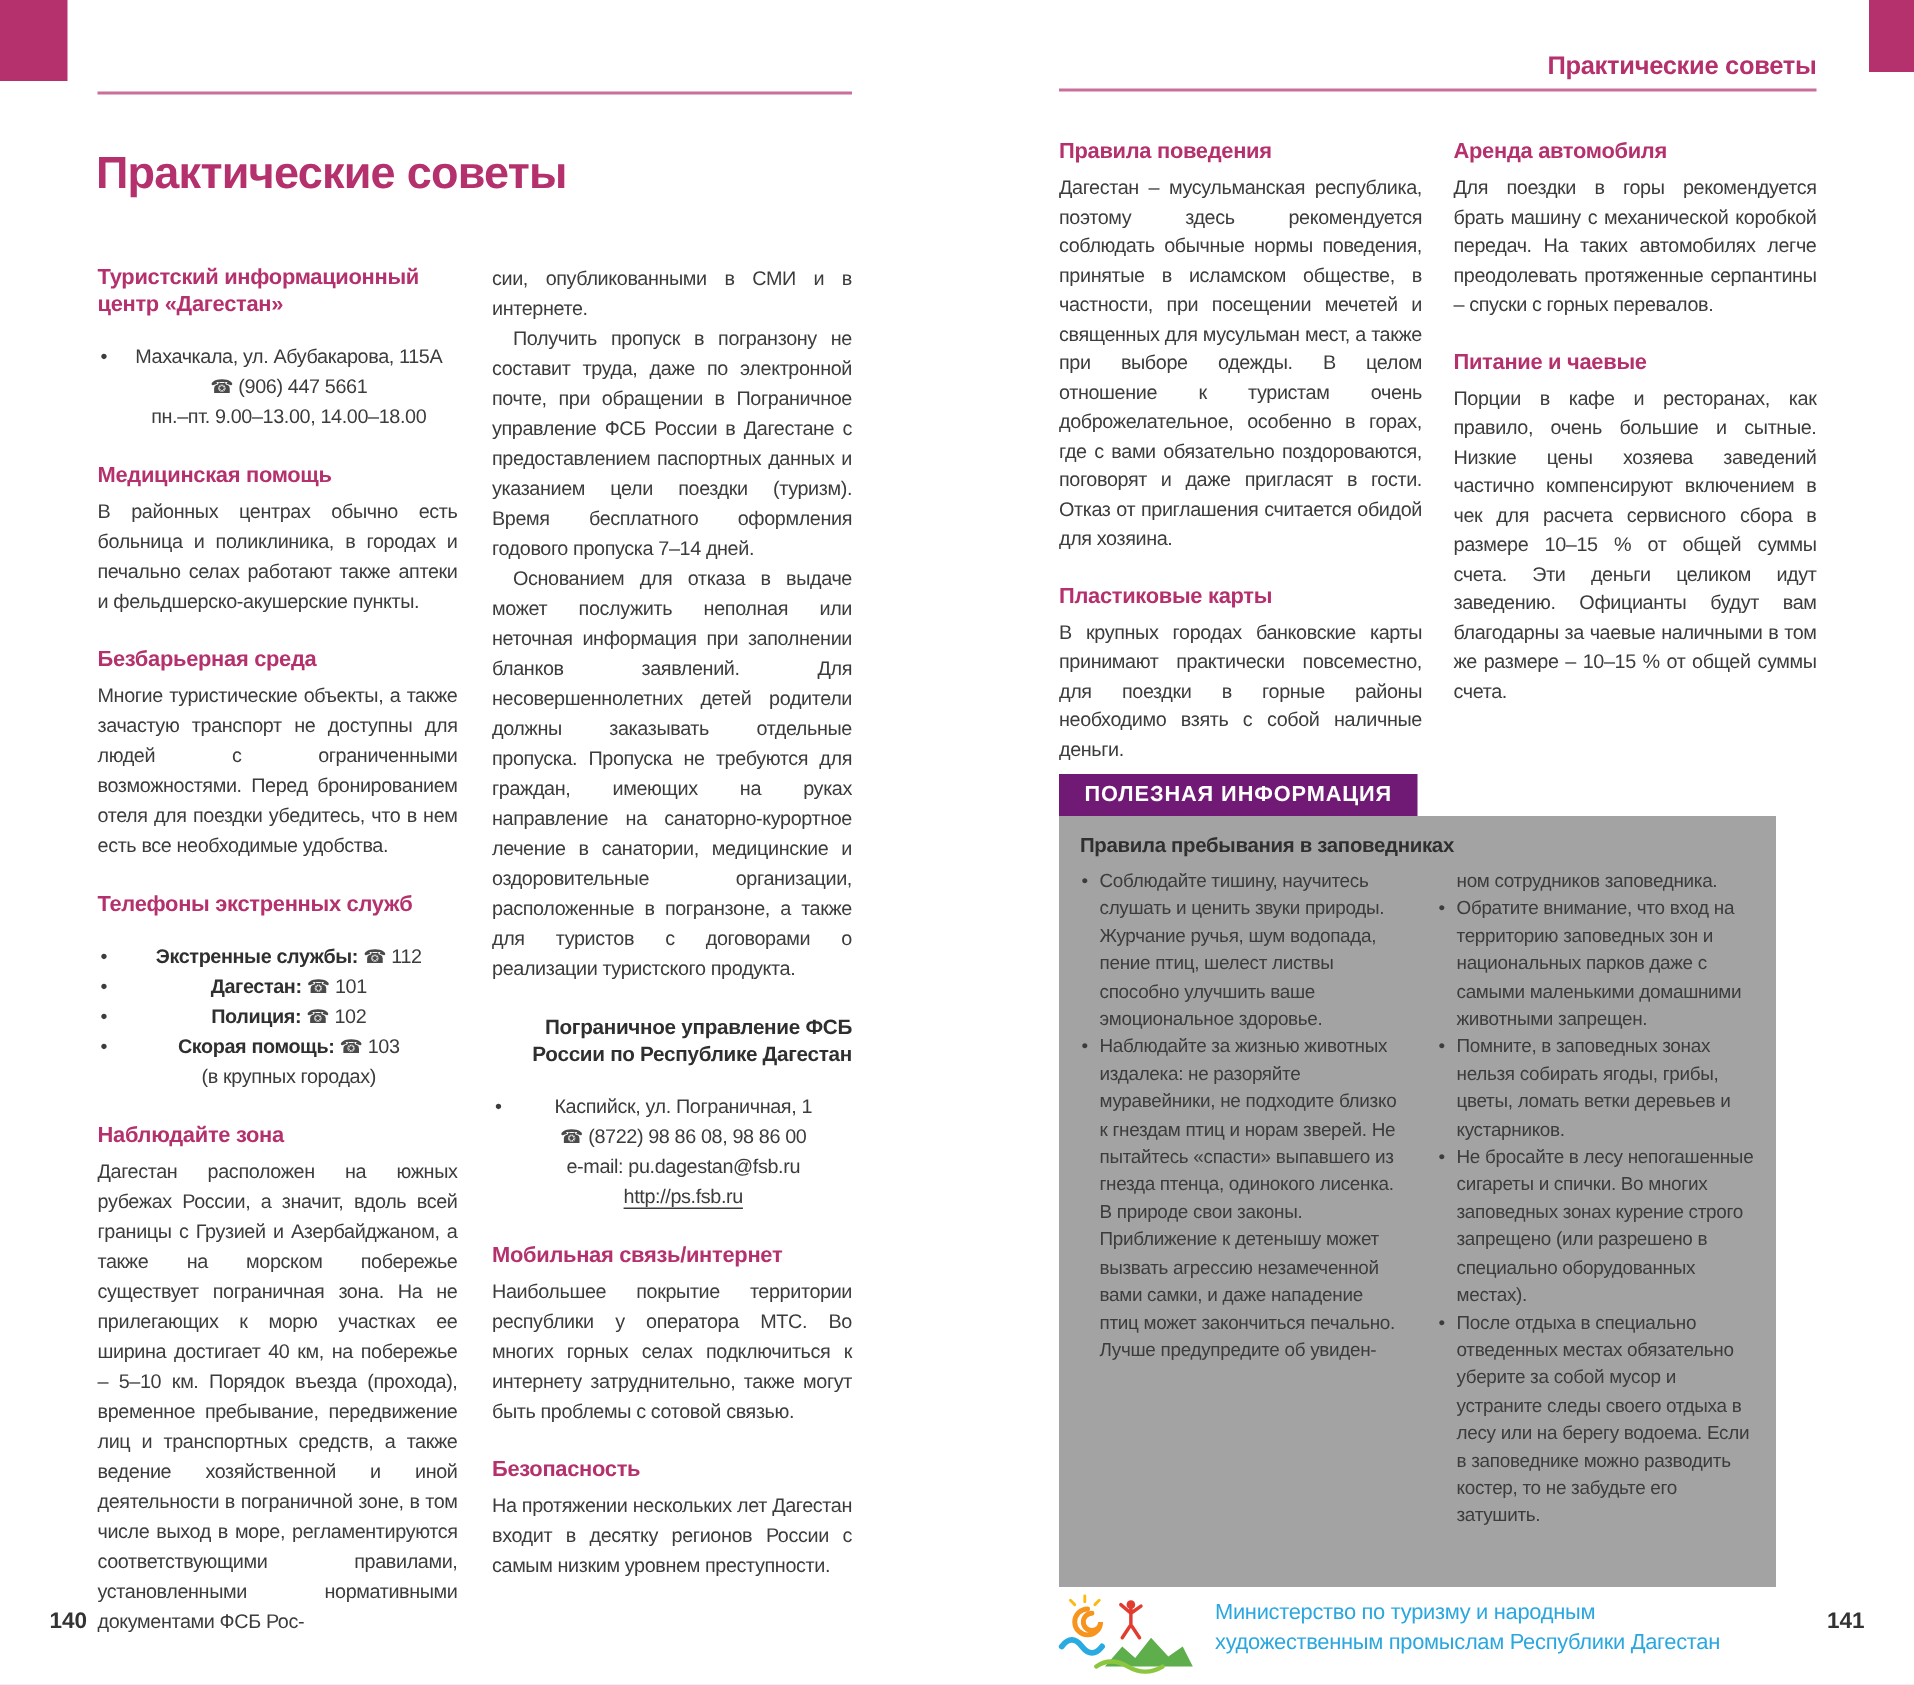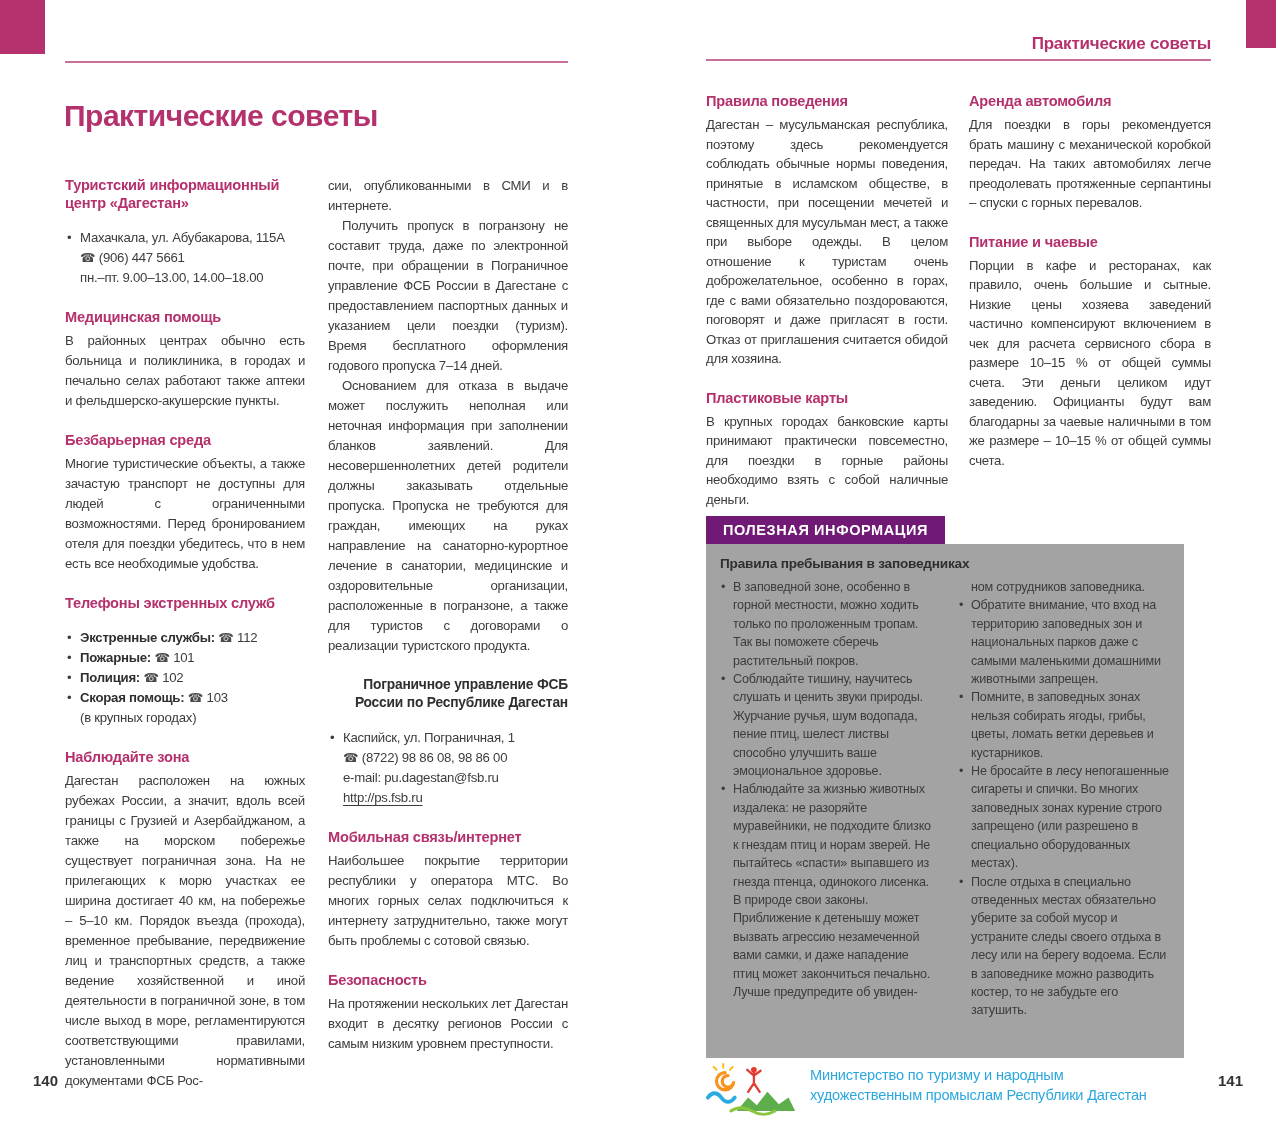--- a/index.html
+++ b/index.html
@@ -27,21 +27,21 @@
   .col{position:absolute;font-size:13.2px;line-height:20px;letter-spacing:-0.25px;text-align:justify;}
   .colA{left:65px;top:176px;width:240px;}
   .colB{left:328px;top:176px;width:240px;}
   .colC{left:706px;top:92px;width:242px;line-height:19.5px;}
   .colD{left:969px;top:92px;width:242px;line-height:19.5px;}
   .col p{margin:0;}
   .col p.ind{text-indent:14px;}
   h3.mag{font-size:14.6px;line-height:18px;color:#b5316d;margin:20px 0 5px;text-align:left;letter-spacing:-0.2px;}
   h3.first{margin-top:0;}
   h3.dark{font-size:13.8px;line-height:18px;color:#2f2f2f;margin:20px 0 5px;text-align:right;letter-spacing:-0.2px;}
-  .clist{text-align:left;margin-top:16px;}
+  .clist{text-align:center;margin-top:16px;}
   .cl{position:relative;padding-left:15px;}
   .cl.b::before{content:"\2022";position:absolute;left:2px;color:#3c3c3c;}
   .cl b{color:#2f2f2f;}
   .ph{font-size:12.5px;color:#4a4a4a;}
   .url{text-decoration:underline;text-underline-offset:3px;}
   
   .info-tab{
     position:absolute;left:706px;top:516px;height:28px;line-height:28px;background:#701a75;
     color:#ffffff;font-weight:bold;font-size:14.5px;padding:0 17px;letter-spacing:0.6px;white-space:nowrap;
   }
@@ -95,21 +95,21 @@
 
     <section>
       <h3 class="mag">Безбарьерная среда</h3>
       <p>Многие туристические объекты, а также зачастую транспорт не доступны для людей с ограниченными возможностями. Перед бронированием отеля для поездки убедитесь, что в нем есть все необходимые удобства.</p>
     </section>
 
     <section>
       <h3 class="mag">Телефоны экстренных служб</h3>
       <div class="clist">
         <div class="cl b"><b>Экстренные службы:</b> <span class="ph">☎</span> <span>112</span></div>
-        <div class="cl b"><b>Пожарные:</b> <span class="ph">☎</span> <span>101</span></div>
+        <div class="cl b"><b>Дагестан:</b> <span class="ph">☎</span> <span>101</span></div>
         <div class="cl b"><b>Полиция:</b> <span class="ph">☎</span> <span>102</span></div>
         <div class="cl b"><b>Скорая помощь:</b> <span class="ph">☎</span> <span>103</span></div>
         <div class="cl">(в крупных городах)</div>
       </div>
     </section>
 
     <section>
       <h3 class="mag">Наблюдайте зона</h3>
       <p>Дагестан расположен на южных рубежах России, а значит, вдоль всей границы с Грузией и Азербайджаном, а также на морском побережье существует пограничная зона. На не прилегающих к морю участках ее ширина достигает 40 км, на побережье – 5–10 км. Порядок въезда (прохода), временное пребывание, передвижение лиц и транспортных средств, а также ведение хозяйственной и иной деятельности в пограничной зоне, в том числе выход в море, регламентируются соответствующими правилами, установленными нормативными документами ФСБ Рос-</p>
     </section>
@@ -161,21 +161,20 @@
       <h3 class="mag">Питание и чаевые</h3>
       <p>Порции в кафе и ресторанах, как правило, очень большие и сытные. Низкие цены хозяева заведений частично компенсируют включением в чек для расчета сервисного сбора в размере 10–15 % от общей суммы счета. Эти деньги целиком идут заведению. Официанты будут вам благодарны за чаевые наличными в том же размере – 10–15 % от общей суммы счета.</p>
     </section>
   </div>
 
   <div class="info-tab">ПОЛЕЗНАЯ ИНФОРМАЦИЯ</div>
   <div class="info-box">
     <div class="info-title">Правила пребывания в заповедниках</div>
     <div class="info-cols">
       <div class="info-col">
-        <p class="ib">В заповедной зоне, особенно в горной местности, можно ходить только по проложенным тропам. Так вы поможете сберечь растительный покров.</p>
         <p class="ib">Соблюдайте тишину, научитесь слушать и ценить звуки природы. Журчание ручья, шум водопада, пение птиц, шелест листвы способно улучшить ваше эмоциональное здоровье.</p>
         <p class="ib">Наблюдайте за жизнью животных издалека: не разоряйте муравейники, не подходите близко к гнездам птиц и норам зверей. Не пытайтесь «спасти» выпавшего из гнезда птенца, одинокого лисенка. В природе свои законы. Приближение к детенышу может вызвать агрессию незамеченной вами самки, и даже нападение птиц может закончиться печально. Лучше предупредите об увиден-</p>
       </div>
       <div class="info-col">
         <p class="ib cont">ном сотрудников заповедника.</p>
         <p class="ib">Обратите внимание, что вход на территорию заповедных зон и национальных парков даже с самыми маленькими домашними животными запрещен.</p>
         <p class="ib">Помните, в заповедных зонах нельзя собирать ягоды, грибы, цветы, ломать ветки деревьев и кустарников.</p>
         <p class="ib">Не бросайте в лесу непогашенные сигареты и спички. Во многих заповедных зонах курение строго запрещено (или разрешено в специально оборудованных местах).</p>
         <p class="ib">После отдыха в специально отведенных местах обязательно уберите за собой мусор и устраните следы своего отдыха в лесу или на берегу водоема. Если в заповеднике можно разводить костер, то не забудьте его затушить.</p>
       </div>

